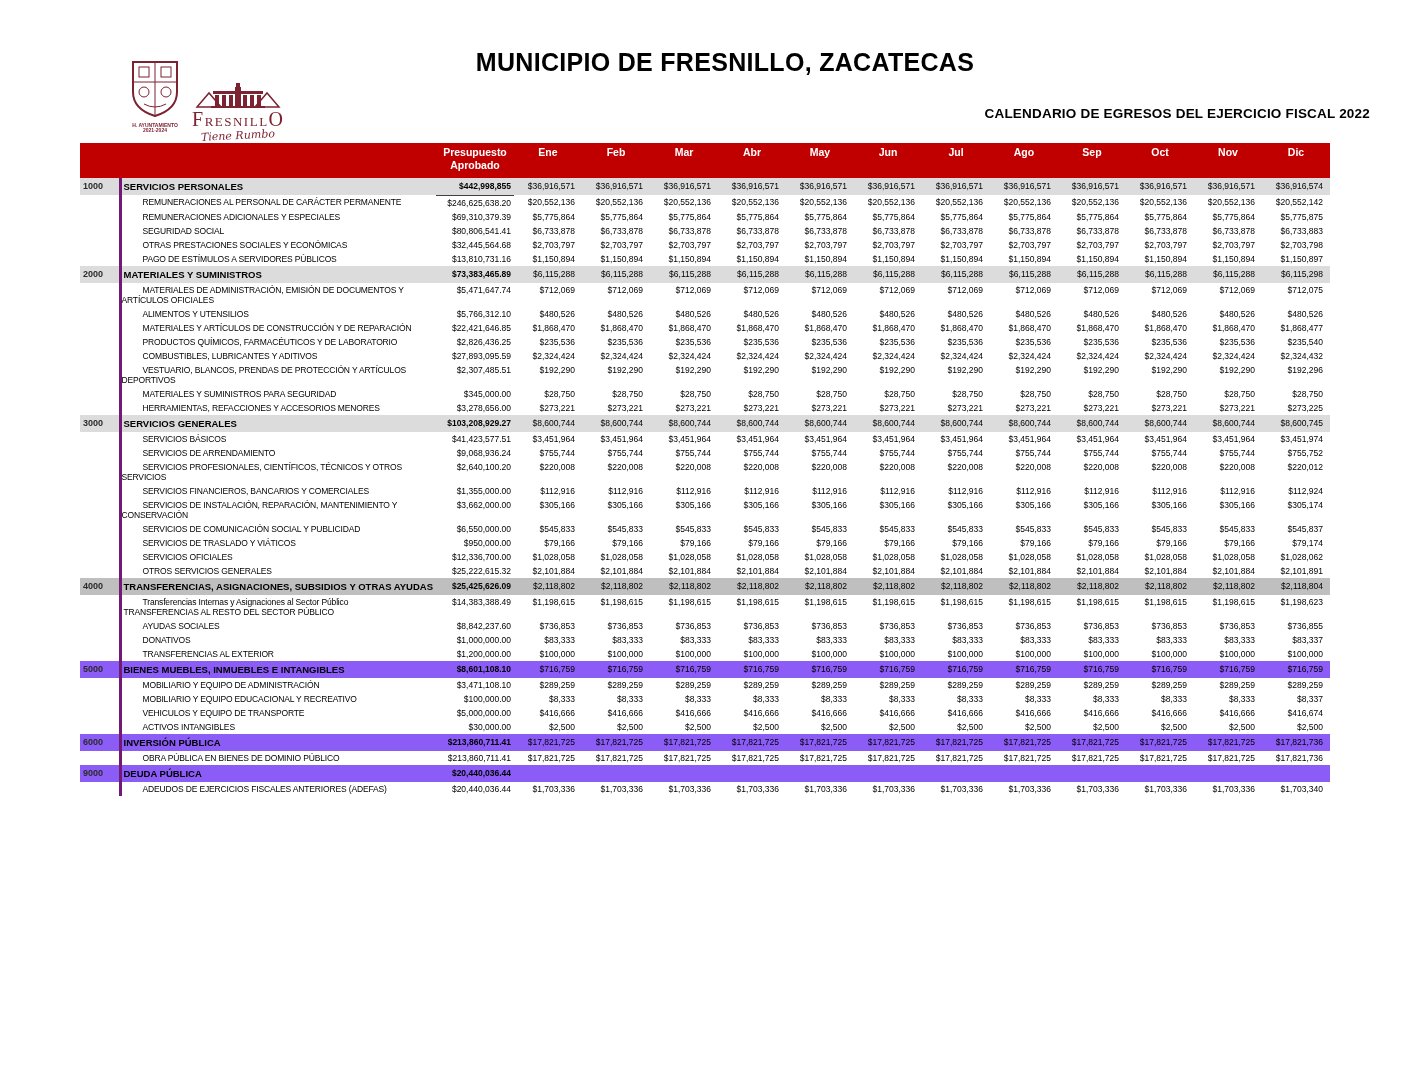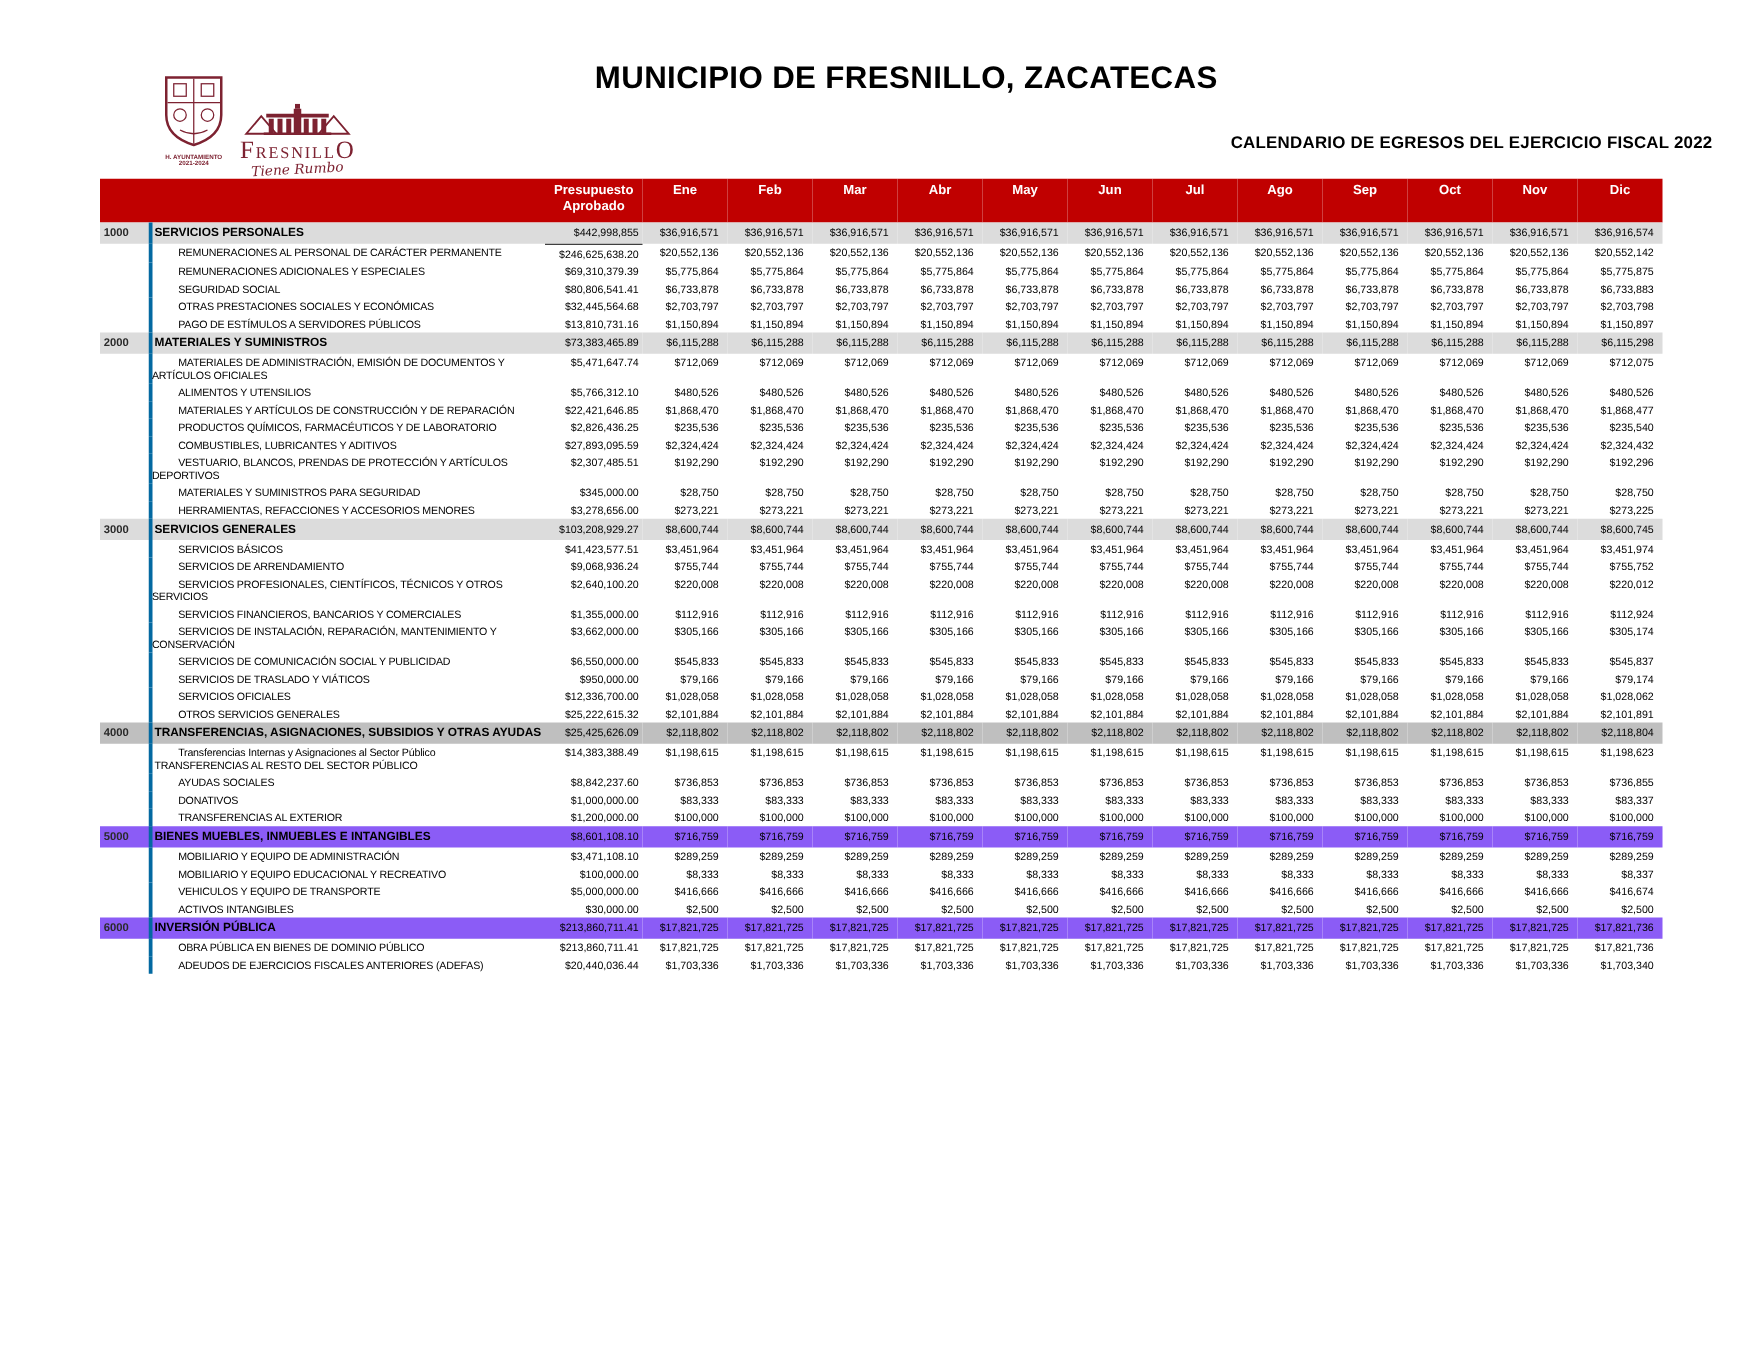--- a/index.html
+++ b/index.html
@@ -23,30 +23,30 @@
   table.budget{position:absolute;left:80px;top:143px;width:1250px;border-collapse:collapse;table-layout:fixed;}
   table.budget col.c-code{width:40px;}
   table.budget col.c-desc{width:316px;}
   table.budget col.c-budget{width:78px;}
   table.budget col.c-month{width:68px;}
   thead th{
     background:#c00000;color:#fff;font-size:10.5px;font-weight:bold;
     vertical-align:top;padding:3px 2px 2px 2px;height:30px;text-align:center;line-height:13px;
   }
   tbody td{vertical-align:top;padding:2px 0;line-height:10px;font-size:8.5px;}
-  td.code{font-weight:bold;font-size:9px;padding-left:3px;border-right:3px solid #0369a1;color:#2b2b2b;}
+  td.code{font-weight:bold;font-size:9px;padding-left:3px;border-right:3px solid #701a75;color:#2b2b2b;}
   td.desc{letter-spacing:-0.15px;margin-top:28px;}
   td.desc .l1{text-indent:21px;}
   td.desc .l2{text-indent:2px;}
   td.num{text-align:right;padding-right:7px;white-space:nowrap;}
   td.budget-cell{padding-right:3px;}
   tr.section td{padding-top:3px;padding-bottom:3px;}
   tr.section td.desc{font-weight:bold;font-size:9.5px;letter-spacing:0;line-height:11px;}
   tr.section td.desc .l1{text-indent:2px;}
-  tr.section td.budget-cell{font-weight:normal;}
+  tr.section td.budget-cell{font-weight:bold;}
   tr.section-light{background:#dcdcdc;}
   tr.section-dark{background:#bfbfbf;}
   tr.section-mid{background:#8b5cf6;}
   td.u{border-bottom:1.5px solid #404040;}
 </style>
 </head>
 <body>
 
 <div class="logo-block">
   <div class="shield-wrap">
@@ -833,20 +833,39 @@
         <td class="num">$17,821,725</td>
         <td class="num">$17,821,725</td>
         <td class="num">$17,821,725</td>
         <td class="num">$17,821,725</td>
         <td class="num">$17,821,725</td>
         <td class="num">$17,821,725</td>
         <td class="num">$17,821,725</td>
         <td class="num">$17,821,725</td>
         <td class="num">$17,821,736</td>
       </tr>
+      <tr class="section-mid section">
+        <td class="code">9000</td>
+        <td class="desc">
+          <div class="l1">DEUDA PÚBLICA</div>
+        </td>
+        <td class="num budget-cell">$20,440,036.44</td>
+        <td class="num"></td>
+        <td class="num"></td>
+        <td class="num"></td>
+        <td class="num"></td>
+        <td class="num"></td>
+        <td class="num"></td>
+        <td class="num"></td>
+        <td class="num"></td>
+        <td class="num"></td>
+        <td class="num"></td>
+        <td class="num"></td>
+        <td class="num"></td>
+      </tr>
       <tr class="sub">
         <td class="code"></td>
         <td class="desc">
           <div class="l1">ADEUDOS DE EJERCICIOS FISCALES ANTERIORES (ADEFAS)</div>
         </td>
         <td class="num budget-cell">$20,440,036.44</td>
         <td class="num">$1,703,336</td>
         <td class="num">$1,703,336</td>
         <td class="num">$1,703,336</td>
         <td class="num">$1,703,336</td>

